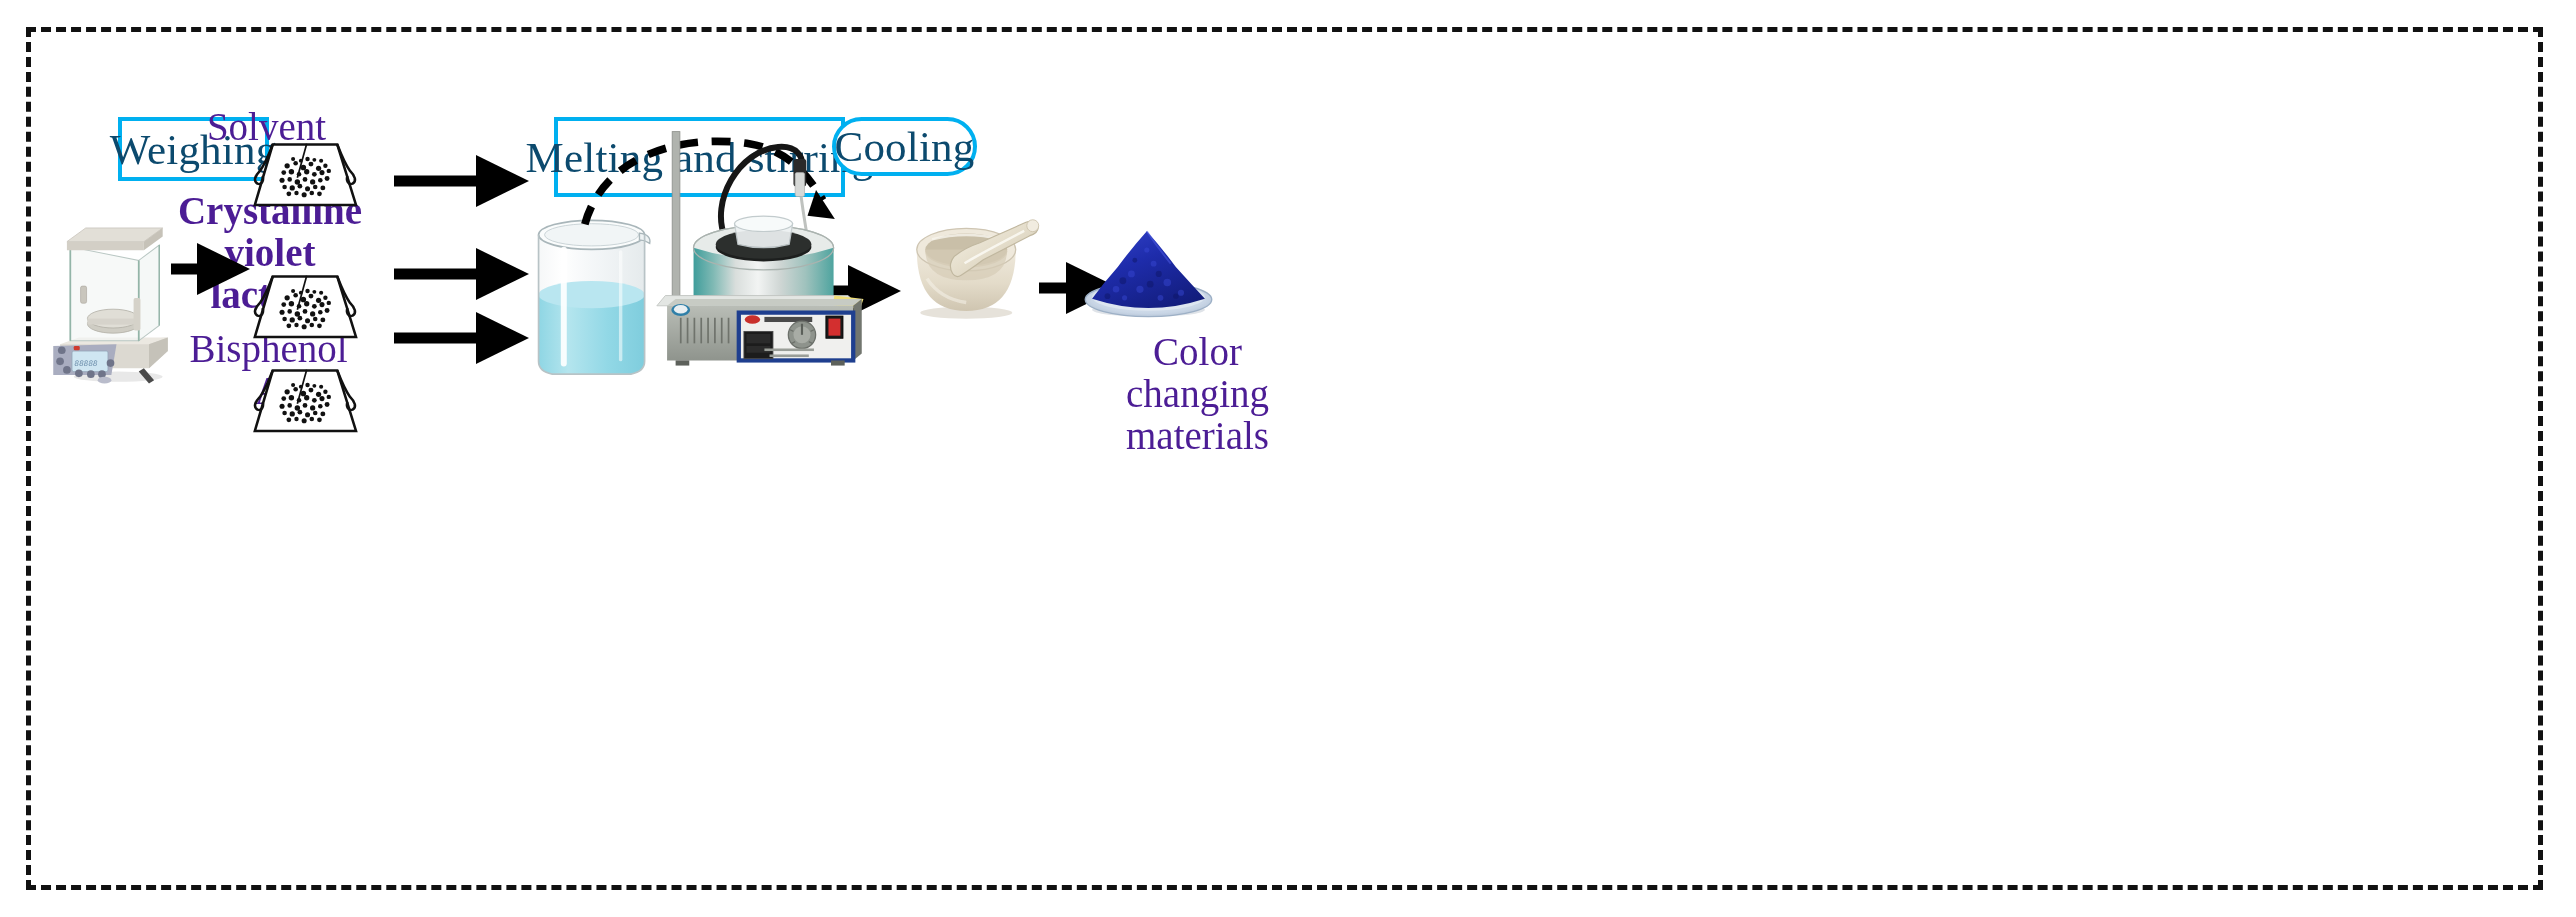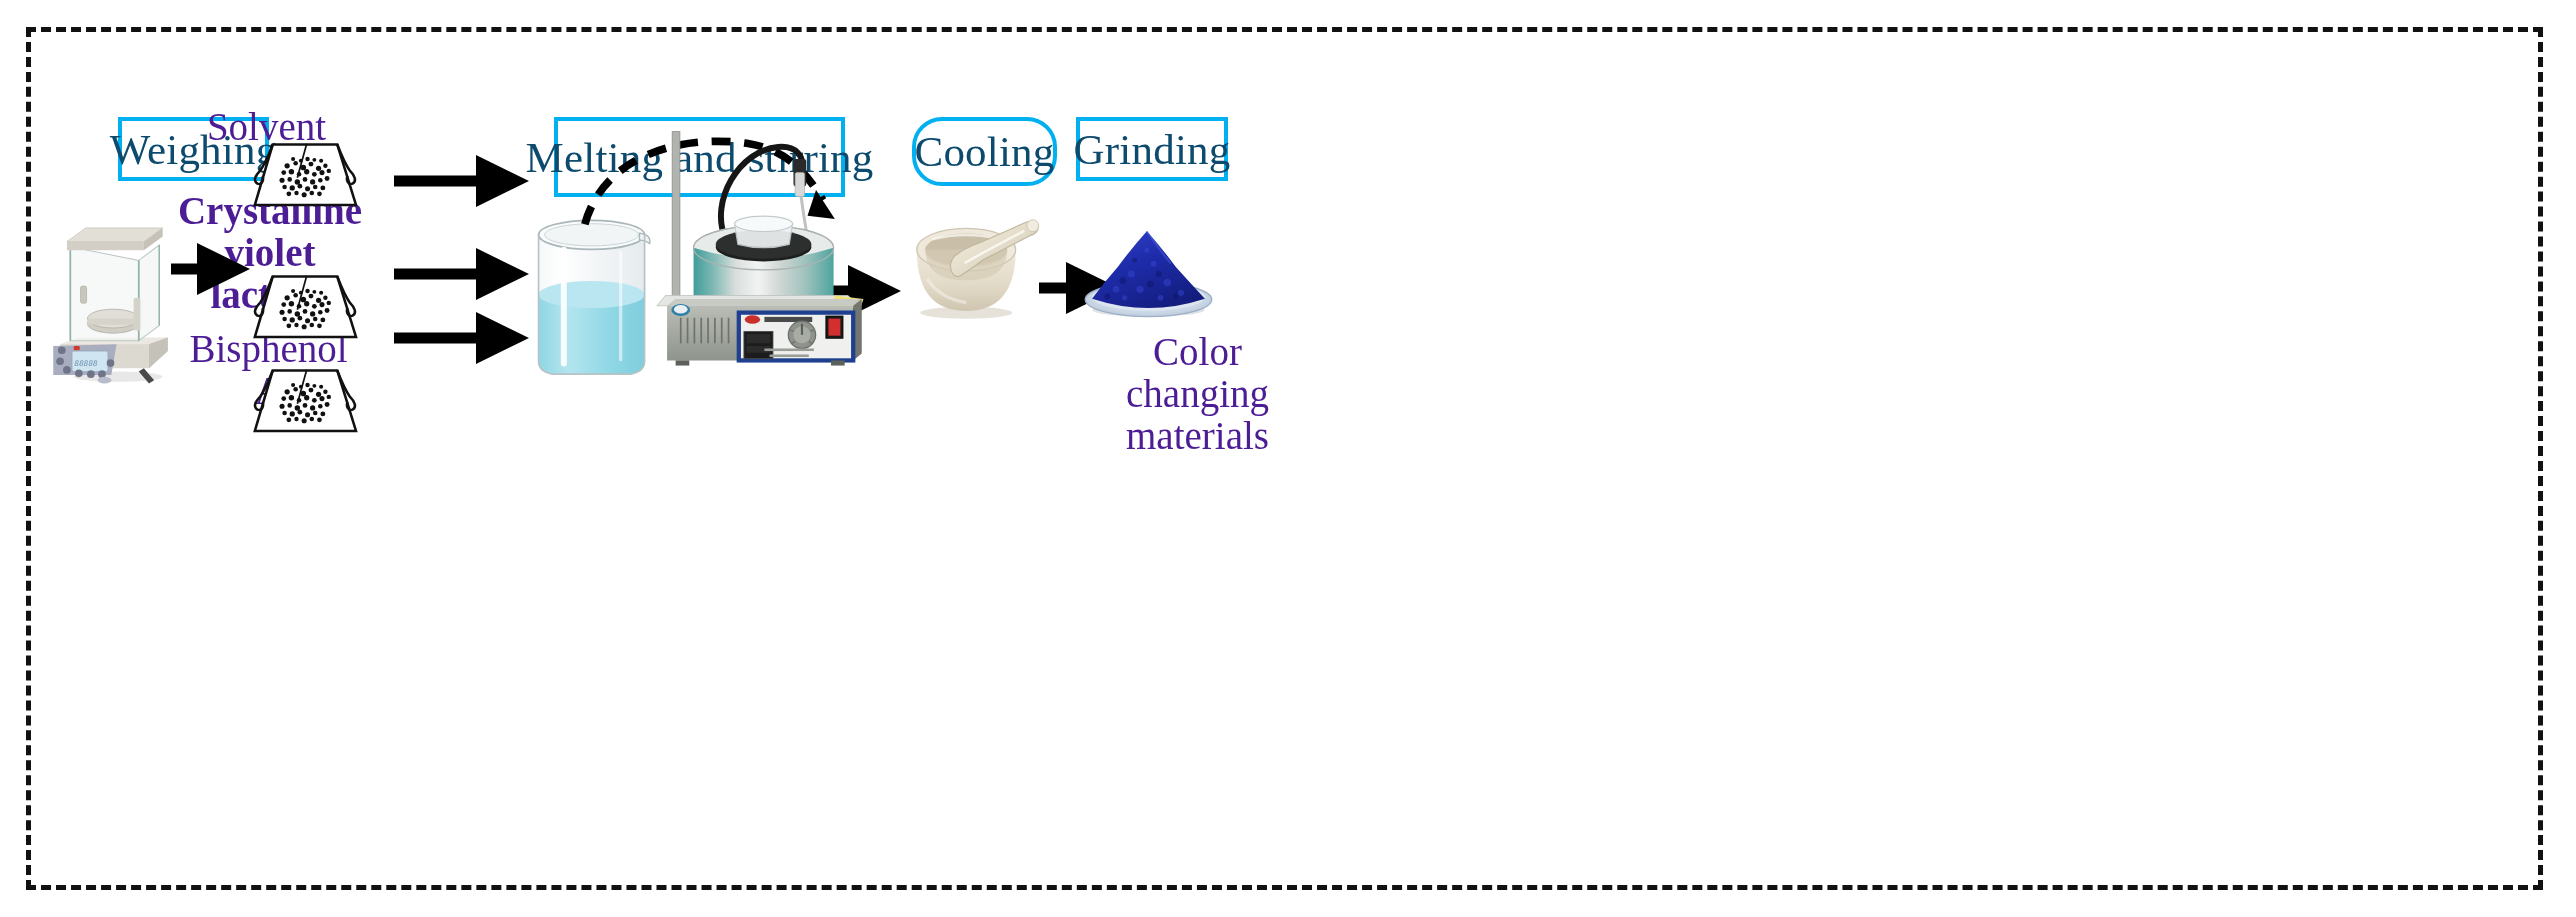--- a/index.html
+++ b/index.html
@@ -99,27 +99,24 @@
 
   <div class="stage-box" style="left:118px; top:92px; width:151px; height:64px;">
     <span>Weighing</span>
   </div>
 
 
   <div class="stage-box" style="left:554px; top:92px; width:291px; height:80px;">
     <span>Melting and stirring</span>
   </div>
 
-  <div class="stage-box" style="left:912px; top:92px; width:145px; height:69px;border-radius:30px;">
+  <div class="stage-box" style="left:832px; top:92px; width:145px; height:59px;border-radius:30px;">
     <span>Cooling</span>
   </div>
 
-  <div class="stage-box" style="left:1076px; top:92px; width:152px; height:64px;">
-    <span>Grinding</span>
-  </div>
 
   <div class="label" style="left:181px; top:106px; width:171px;">Solvent</div>
 
   <div class="label" style="left:163px; top:190px; width:214px;font-weight:bold;">Crystalline violet
 lactone</div>
 
   <div class="label" style="left:181px; top:328px; width:175px;">Bisphenol A</div>
 
   <div class="label" style="left:1099px; top:331px; width:197px;">Color changing
 materials</div>

